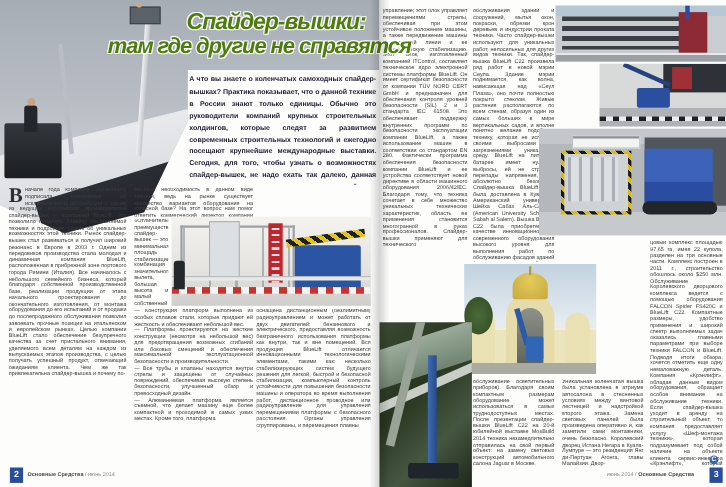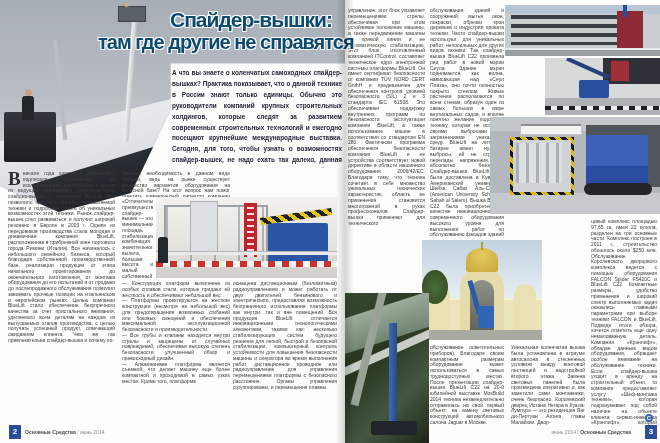--- a/index.html
+++ b/index.html
@@ -18,24 +18,24 @@
   .hero-tent{left:40px;top:150px;width:220px;height:90px;background:linear-gradient(180deg,#2a2e35,#15171b);
              transform:rotate(-17deg);}
   .hero-mast1{left:128px;top:12px;width:5px;height:130px;background:linear-gradient(90deg,#f0f1f2,#c2c6ca);transform:rotate(4deg);}
   .hero-basket1{left:118px;top:6px;width:26px;height:14px;background:#5b6168;border:1px solid #3c4147;}
   .hero-head1{left:124px;top:2px;width:5px;height:5px;border-radius:50%;background:#caa98c;}
   .hero-mast2{left:58px;top:40px;width:4px;height:100px;background:#b9bec4;transform:rotate(-6deg);}
   .hero-platform{left:4px;top:112px;width:52px;height:50px;background:linear-gradient(180deg,#33373d,#1b1e22);border-radius:2px;}
   .hero-man{left:22px;top:96px;width:12px;height:24px;background:#23262b;border-radius:3px 3px 0 0;}
   .hero-man-head{left:25px;top:89px;width:7px;height:7px;border-radius:50%;background:#c9a385;}
   
-  .title-line{position:absolute;font-weight:bold;color:#0c4a6e;letter-spacing:-1px;
+  .title-line{position:absolute;font-weight:bold;color:#4d7c0f;letter-spacing:-1px;
               text-shadow:-1px -1px 0 rgba(255,255,255,.92),1px -1px 0 rgba(255,255,255,.92),
                           -1px 1px 0 rgba(255,255,255,.92),1px 1px 0 rgba(255,255,255,.92);
-              white-space:nowrap;z-index:4;}
+              white-space:nowrap;z-index:4;font-style:italic;}
   .title1{left:160px;top:8px;width:182px;text-align:center;font-size:21px;}
   .title2{left:98px;top:31px;width:248px;text-align:center;font-size:20px;}
   
   .intro{left:172px;top:68px;width:170px;height:100px;font-size:6.4px;line-height:10.9px;
          font-weight:bold;color:#24243a;text-align:justify;overflow:hidden;z-index:3;}
   
   .col{font-size:5px;line-height:5.75px;text-align:justify;overflow:hidden;color:#3c3c3c;}
   .quotes{white-space:pre-line;}
   .dropcap{float:left;font-size:19px;line-height:16px;font-weight:bold;color:#2e2e2e;
            margin:0 2px 0 0;font-family:"Liberation Serif",serif;}

